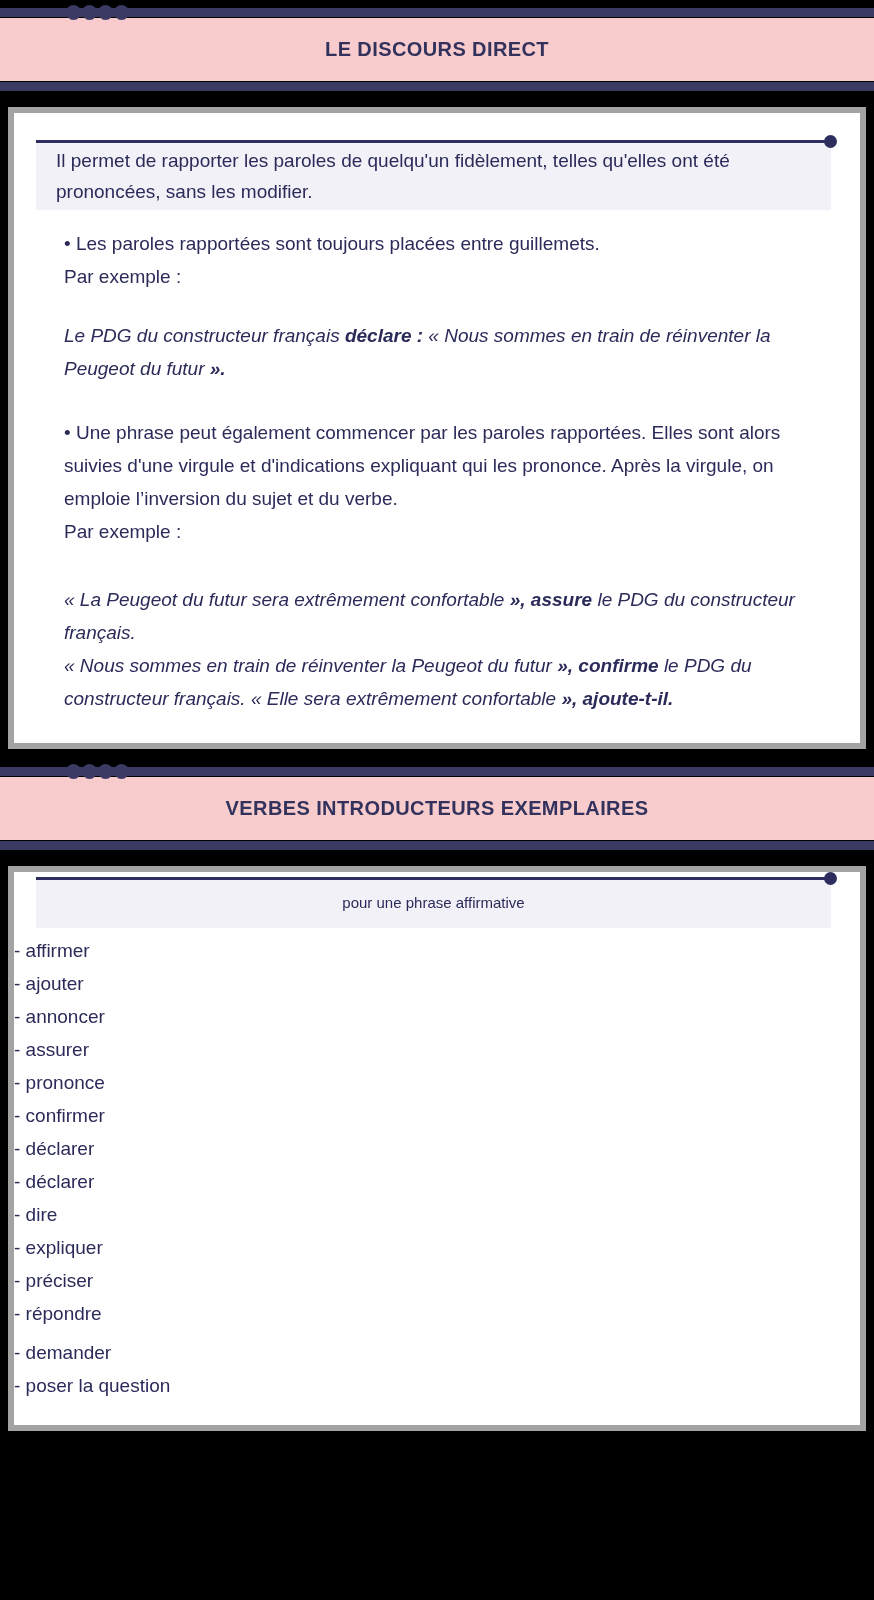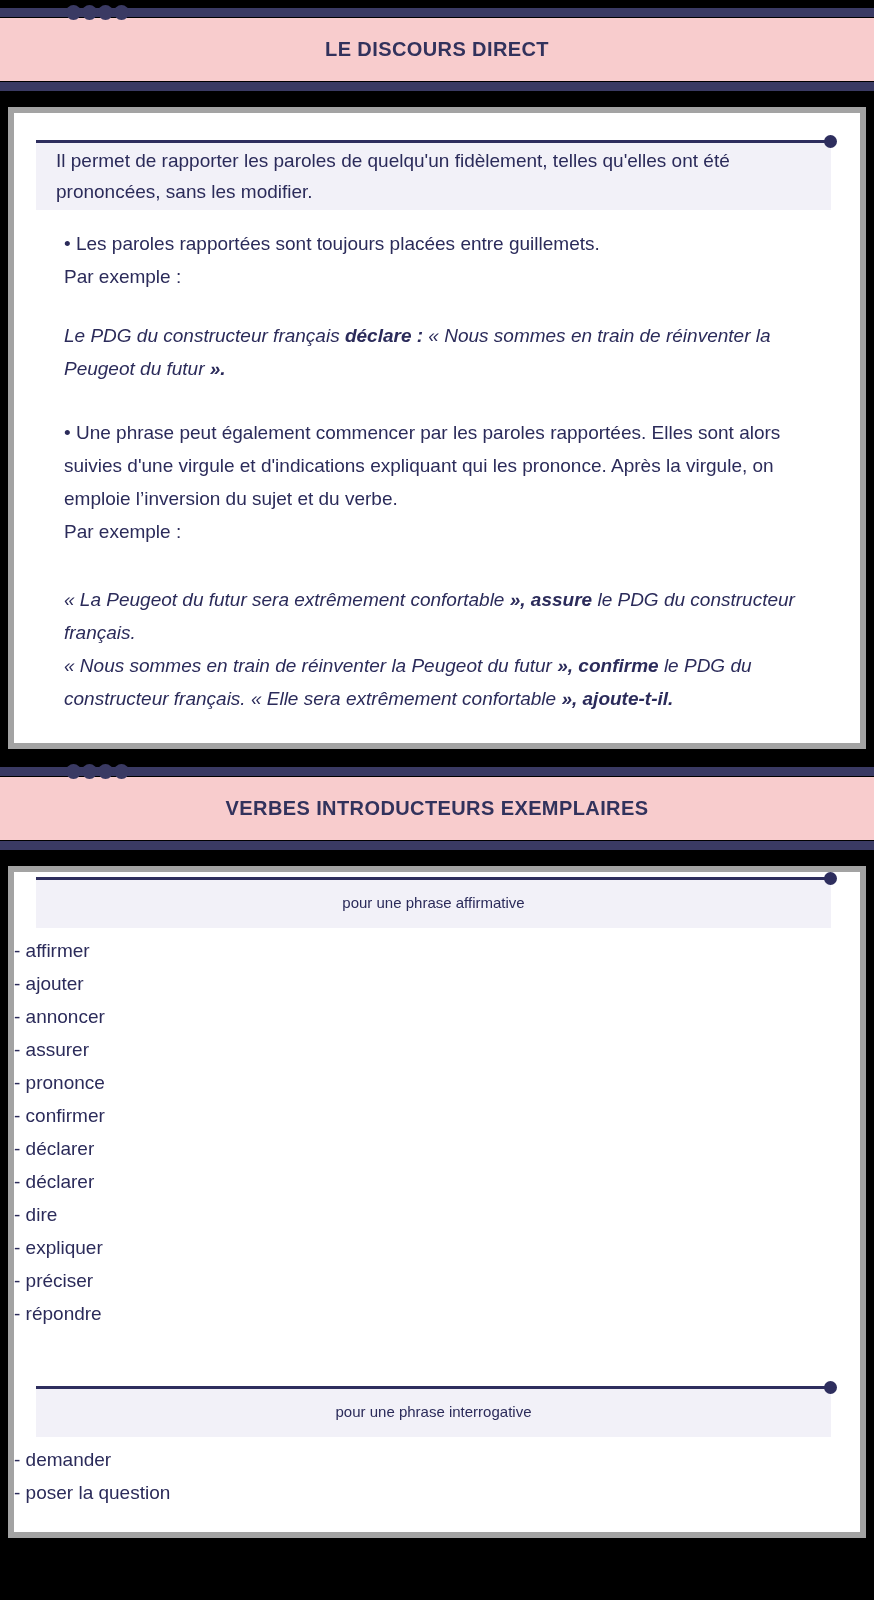--- a/index.html
+++ b/index.html
@@ -179,23 +179,19 @@
     <span class="verb-item">- prononce</span>
     <span class="verb-item">- confirmer</span>
     <span class="verb-item">- déclarer</span>
     <span class="verb-item">- déclarer</span>
     <span class="verb-item">- dire</span>
     <span class="verb-item">- expliquer</span>
     <span class="verb-item">- préciser</span>
     <span class="verb-item">- répondre</span>
   </div>
 
-  <div class="rule-box header-box second">
-    <span class="end-dot"></span>
-    <span>pour une phrase interrogative</span>
-  </div>
 
   <div class="verb-list first">
     <span class="verb-item">- demander</span>
     <span class="verb-item">- poser la question</span>
   </div>
 
 </div>
 
 </body></html>

